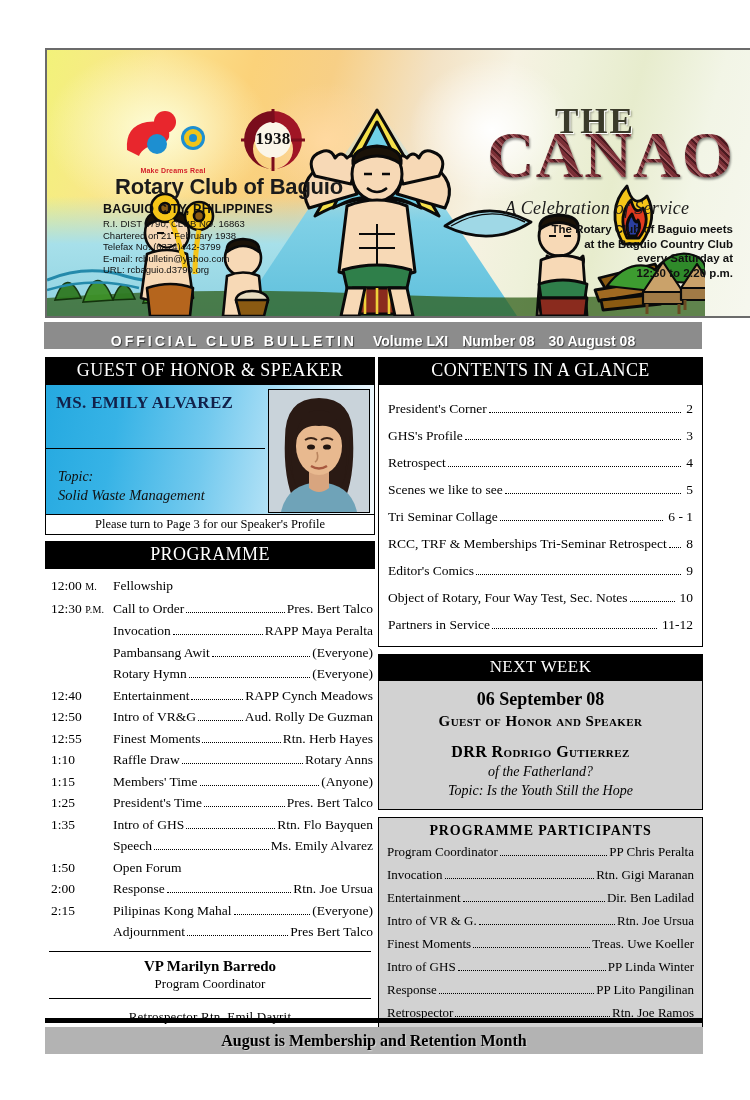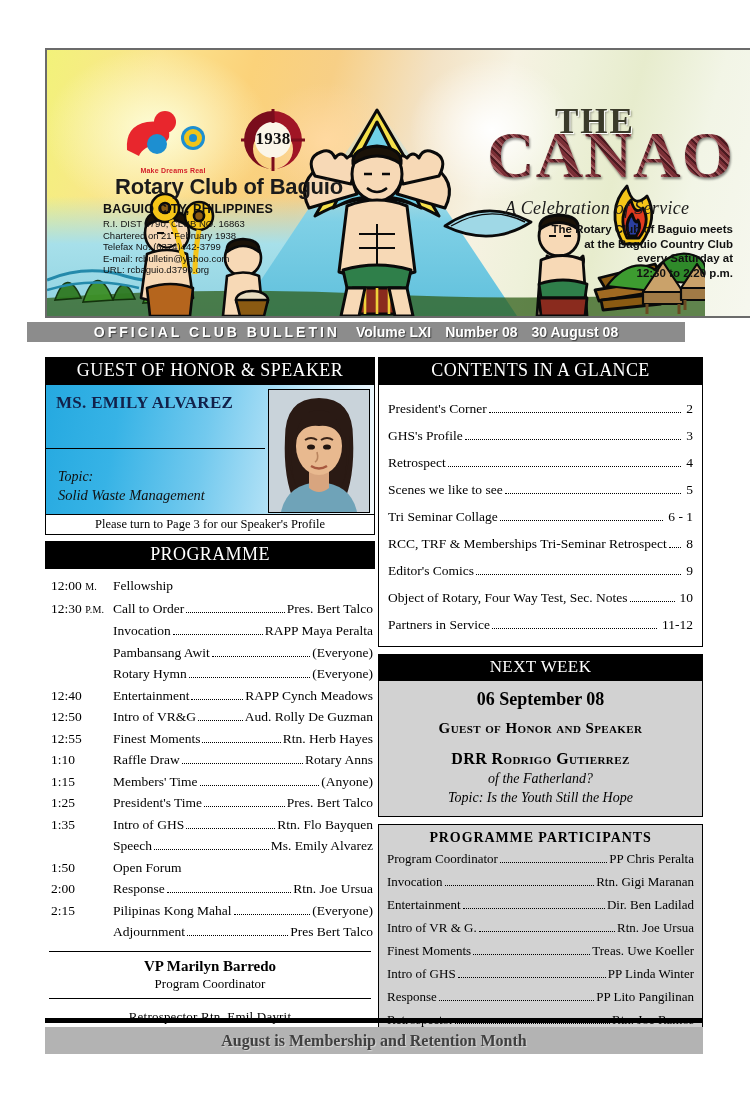--- a/index.html
+++ b/index.html
@@ -50,23 +50,23 @@
   .canao-sub{position:absolute;left:458px;top:148px;font-family:"Liberation Serif",serif;
      font-style:italic;font-size:18px;color:#1c1c1c;letter-spacing:.3px;white-space:nowrap;}
   .canao-meet{position:absolute;left:448px;top:172px;width:238px;text-align:right;
      font-family:"Liberation Sans",sans-serif;font-weight:bold;font-size:11.5px;color:#111;
      line-height:14.5px;}
 
   
   .art{position:absolute;left:0;bottom:0;width:658px;height:268px;}
 
   
-  .bulletin-bar{position:absolute;left:27px;top:322px;width:658px;height:20px;
+  .bulletin-bar{position:absolute;left:44px;top:322px;width:658px;height:27px;
      background:#8c8c8c;color:#fff;box-sizing:border-box;
-     display:flex;align-items:center;justify-content:center;
+     display:flex;align-items:flex-end;justify-content:center;
      font-family:"Liberation Sans",sans-serif;font-weight:bold;font-size:14px;
      text-shadow:1px 1px 1px rgba(0,0,0,.55);}
   .bulletin-bar .sp{letter-spacing:3px;margin-right:16px;}
   .bulletin-bar .sp2{margin-right:14px;}
 
   
   .hdr{background:#000;color:#fff;text-align:center;
      font-family:"Liberation Serif",serif;font-weight:normal;font-size:18px;
      letter-spacing:.4px;padding:3px 0 4px;box-sizing:border-box;}
   .hdr.small{font-size:17px;}
@@ -115,40 +115,40 @@
      box-sizing:border-box;padding:10px 9px 8px 9px;}
   .tocrow{display:flex;align-items:baseline;font-family:"Liberation Serif",serif;font-size:13.5px;
      color:#000;line-height:27px;}
   .tocrow .tl{white-space:nowrap;}
   .tocrow .tp{white-space:nowrap;padding-left:3px;}
 
   .nw-card{background:#d2d2d2;border-left:1px solid #000;border-right:1px solid #000;
      border-bottom:1px solid #000;box-sizing:border-box;padding:6px 6px 10px;text-align:center;}
   .nw-date{font-family:"Liberation Serif",serif;font-weight:bold;font-size:18px;color:#000;margin-top:2px;}
   .nw-gohs{font-family:"Liberation Serif",serif;font-weight:bold;font-size:15px;color:#000;
-     font-variant:small-caps;letter-spacing:.4px;margin-top:10px;}
+     font-variant:small-caps;letter-spacing:.4px;margin-top:3px;}
   .nw-speaker{font-family:"Liberation Serif",serif;font-weight:bold;font-size:16px;color:#000;
      font-variant:small-caps;letter-spacing:.4px;margin-top:13px;}
   .nw-topic{font-family:"Liberation Serif",serif;font-style:italic;font-size:14px;color:#000;
      line-height:17px;margin-top:2px;}
 
   .pp-card{margin-top:7px;background:#d2d2d2;border:1px solid #000;box-sizing:border-box;
      padding:5px 8px 6px;}
   .pp-title{text-align:center;font-family:"Liberation Serif",serif;font-weight:bold;font-size:14px;
      color:#000;letter-spacing:.9px;padding-bottom:1px;}
   .pprow{display:flex;align-items:baseline;font-family:"Liberation Serif",serif;font-size:13px;
      color:#000;line-height:23px;}
   .pprow .ppl{white-space:nowrap;}
   .pprow .ppr{white-space:nowrap;}
 
   
   .foot-rule{position:absolute;left:45px;top:1018px;width:658px;height:5px;background:#000;}
   .foot-bar{position:absolute;left:45px;top:1027px;width:658px;height:27px;background:#b3b3b3;
      display:flex;align-items:center;justify-content:center;
-     font-family:"Liberation Serif",serif;font-weight:bold;font-size:16px;color:#404040;
+     font-family:"Liberation Serif",serif;font-weight:bold;font-size:16px;color:#000000;
      text-shadow:1px 1px 1px rgba(255,255,255,.5);}
 </style>
 </head>
 <body>
 
 <div class="page">
 
   <div class="masthead">
     <div class="mh-glowA"></div>
     <div class="mh-glowC"></div>

